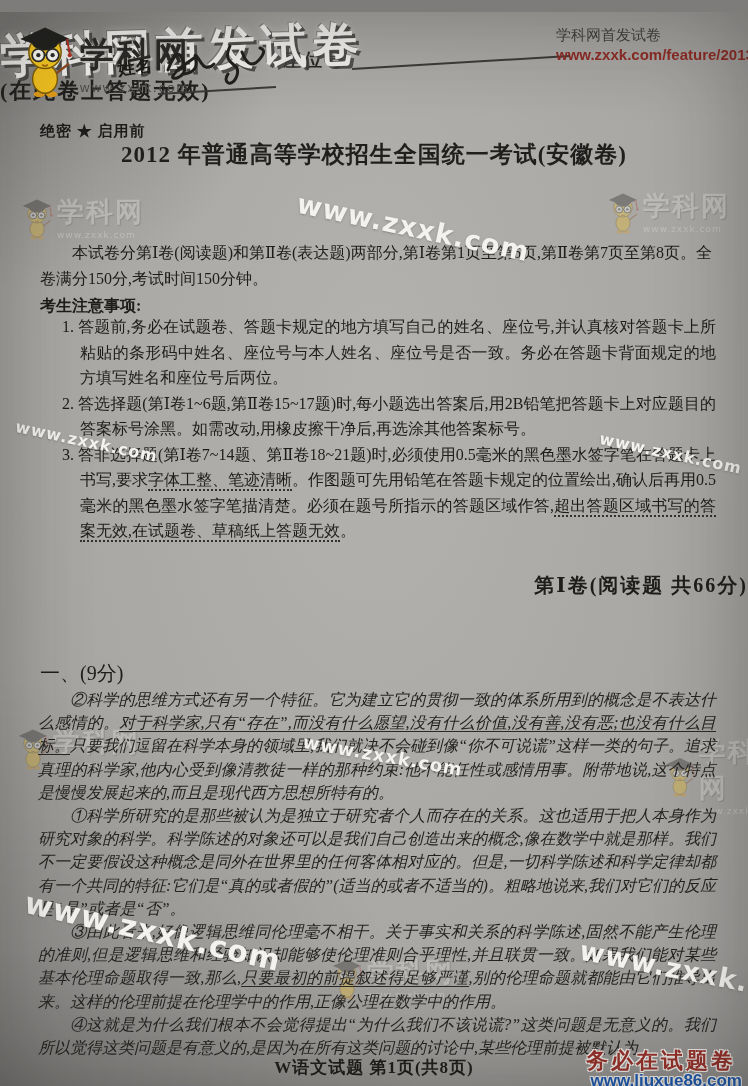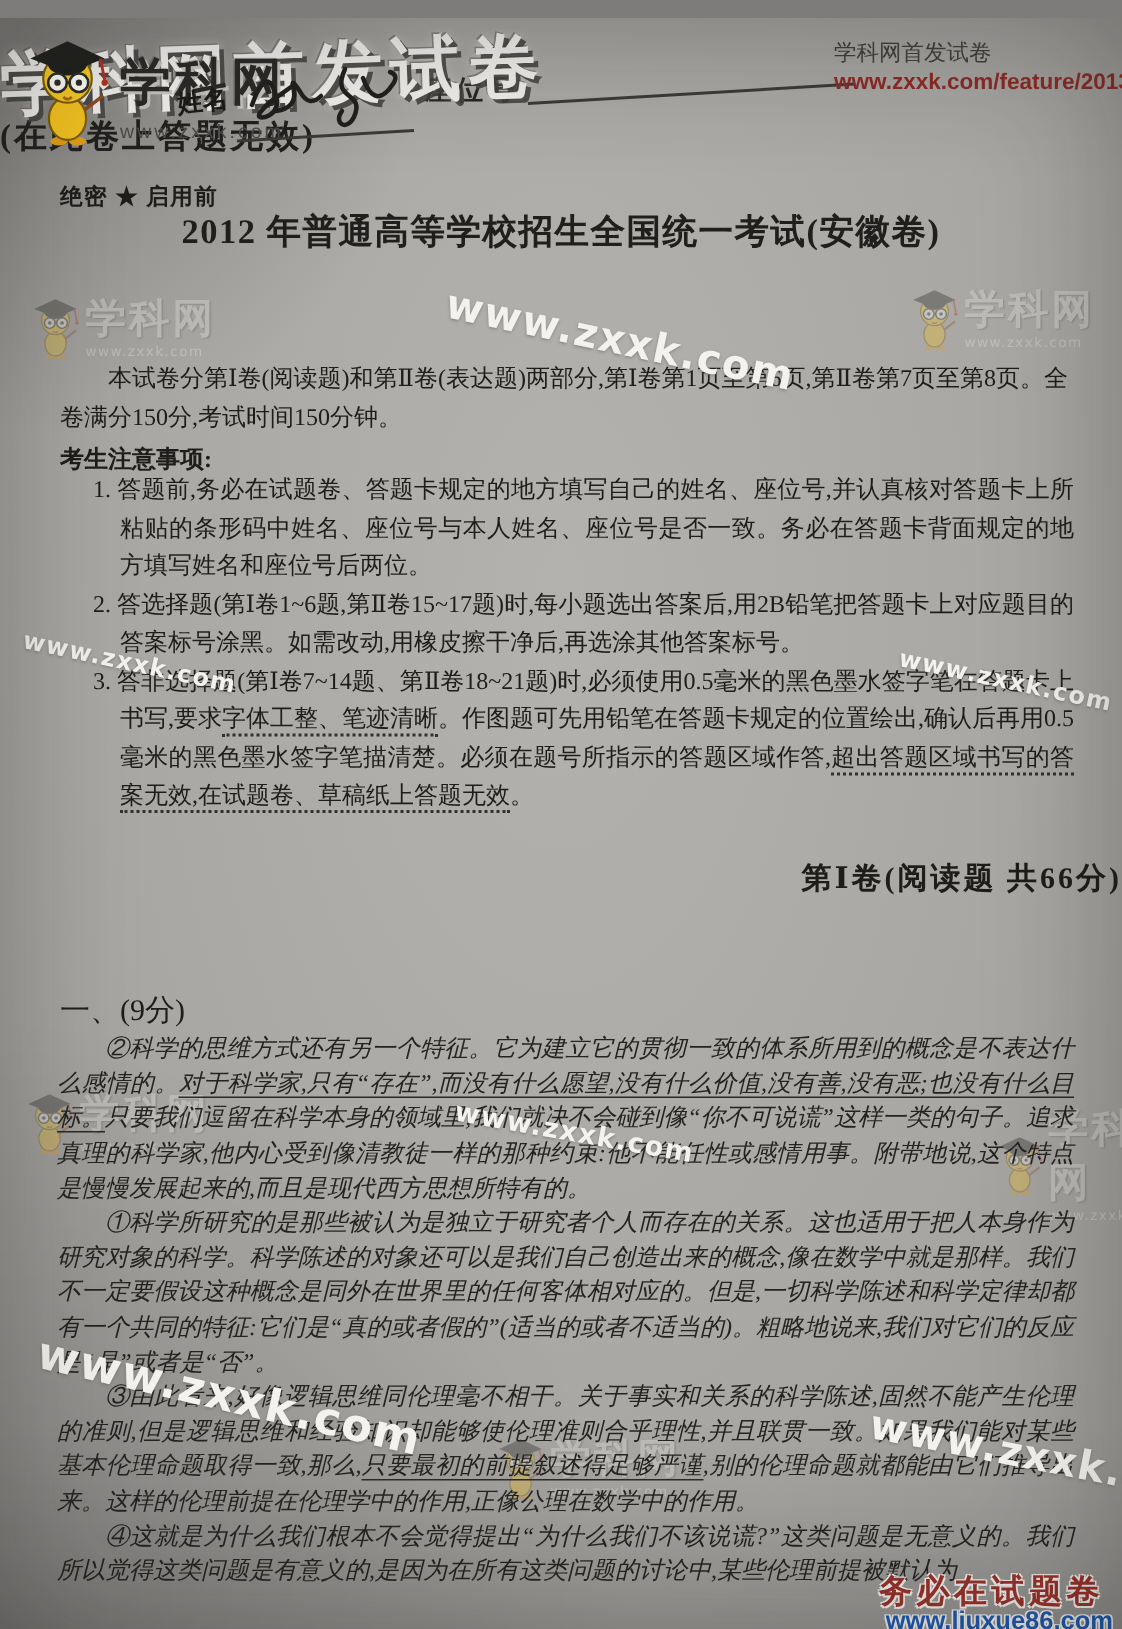--- a/index.html
+++ b/index.html
@@ -139,20 +139,21 @@
   <div class="abs part-header">第Ⅰ卷(阅读题 共66分)</div>
   <div class="abs q-block">一、(9分)</div>
 
   <div class="abs passage">
     <p><span>②科学的思维方式还有另一个特征。它为建立它的贯彻一致的体系所用到的概念是不表达什么感情的。</span><span class="uline">对于科学家,只有“存在”,而没有什么愿望,没有什么价值,没有善,没有恶;也没有什么目标。</span><span>只要我们逗留在科学本身的领域里,我们就决不会碰到像“你不可说谎”这样一类的句子。追求真理的科学家,他内心受到像清教徒一样的那种约束:他不能任性或感情用事。附带地说,这个特点是慢慢发展起来的,而且是现代西方思想所特有的。</span></p>
     <p>①科学所研究的是那些被认为是独立于研究者个人而存在的关系。这也适用于把人本身作为研究对象的科学。科学陈述的对象还可以是我们自己创造出来的概念,像在数学中就是那样。我们不一定要假设这种概念是同外在世界里的任何客体相对应的。但是,一切科学陈述和科学定律却都有一个共同的特征:它们是“真的或者假的”(适当的或者不适当的)。粗略地说来,我们对它们的反应是“是”或者是“否”。</p>
     <p><span>③由此看来,好像逻辑思维同伦理毫不相干。关于事实和关系的科学陈述,固然不能产生伦理的准则,但是逻辑思维和经验知识却能够使伦理准则合乎理性,并且联贯一致。如果我们能对某些基本伦理命题取得一致,那么,</span><span class="uline">只要最初的前提叙述得足够严谨</span><span>,别的伦理命题就都能由它们推导出来。这样的伦理前提在伦理学中的作用,正像公理在数学中的作用。</span></p>
     <p>④这就是为什么我们根本不会觉得提出“为什么我们不该说谎?”这类问题是无意义的。我们所以觉得这类问题是有意义的,是因为在所有这类问题的讨论中,某些伦理前提被默认为</p>
   </div>
 
+  <div class="abs page-info">W语文试题 第1页(共8页)</div>
   <div class="abs lx-name">务必在试题卷</div>
   <div class="abs lx-url">www.liuxue86.com</div>
 
   <div class="wm-url" style="left:295px;top:200px;font-size:27px;transform:rotate(12deg);">www.zxxk.com</div>
   <div class="wm-url" style="left:14px;top:420px;font-size:16px;transform:rotate(12deg);">www.zxxk.com</div>
   <div class="wm-url" style="left:598px;top:432px;font-size:16px;transform:rotate(12deg);">www.zxxk.com</div>
   <div class="wm-url" style="left:302px;top:733px;font-size:18px;transform:rotate(10deg);">www.zxxk.com</div>
   <div class="wm-url" style="left:22px;top:902px;font-size:30px;transform:rotate(13deg);">www.zxxk.com</div>
   <div class="wm-url" style="left:578px;top:945px;font-size:27px;transform:rotate(11deg);">www.zxxk.com</div>
 

